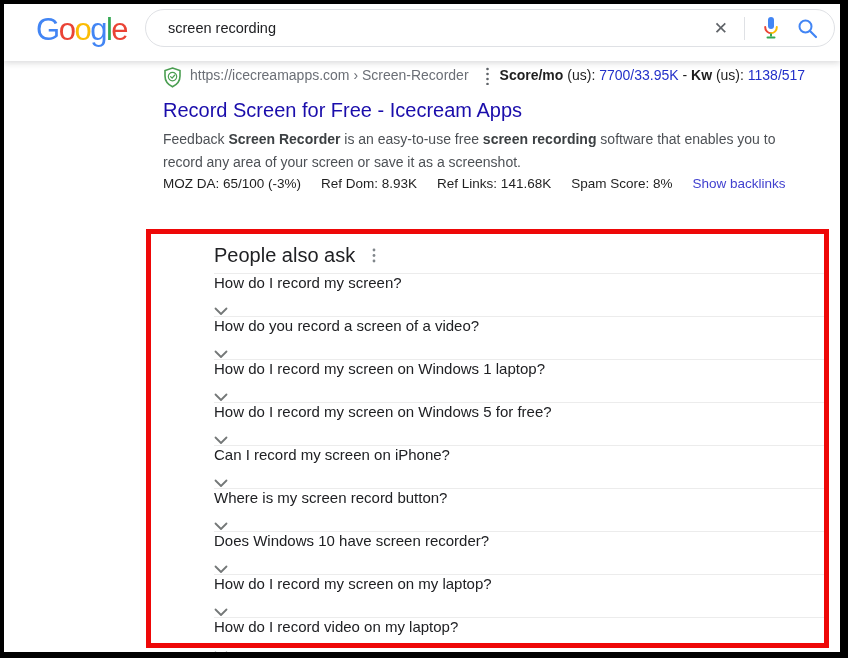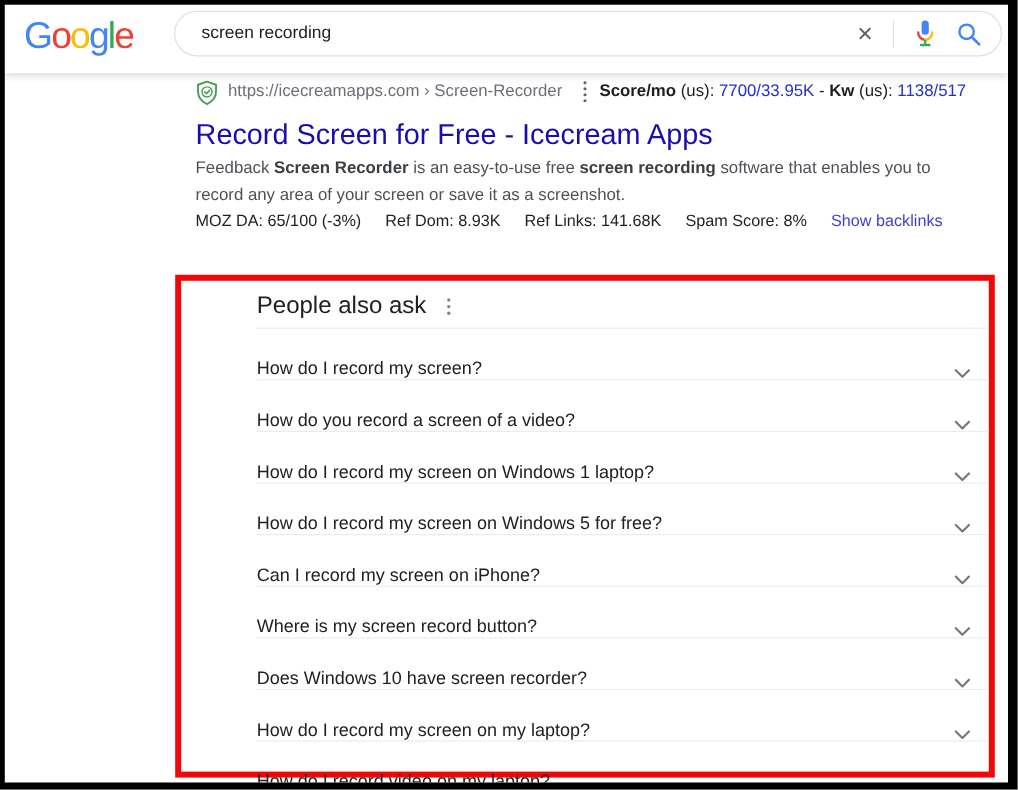--- a/index.html
+++ b/index.html
@@ -7,59 +7,59 @@
     width:848px; height:658px; box-sizing:border-box;
     border-style:solid; border-color:#000; border-width:4px 8px 6px 4px;
     background:#fff; position:relative; overflow:hidden;
     font-family:"Liberation Sans", sans-serif;
   }
   .page { position:relative; width:836px; height:648px; overflow:hidden; }
 
   
   .header { position:absolute; top:0; left:0; right:0; height:57px; background:#fff;
             box-shadow:0 2px 6px rgba(32,33,36,.16); z-index:5; }
-  .logo { position:absolute; left:16px; top:8px; font-size:31px; font-weight:500;
+  .logo { position:absolute; left:32px; top:8px; font-size:31px; font-weight:500;
           letter-spacing:-1.5px; cursor:pointer; }
   .logo .g-blue{color:#4285F4}.logo .g-red{color:#EA4335}
   .logo .g-yellow{color:#FBBC05}.logo .g-green{color:#34A853}
   .search-bar { position:absolute; left:141px; top:5px; width:690px; height:38px;
                 box-sizing:border-box; border:1px solid #dfe1e5; border-radius:19px;
                 background:#fff; display:flex; align-items:center;
                 padding:0 16px 0 22px; }
   .query { flex:1; font-size:14.5px; color:#202124; }
   .clear-x { font-size:17px; color:#5f6368; padding-right:16px; cursor:pointer; line-height:1; }
   .bar-divider { width:1px; height:23px; background:#dfe1e5; }
   .bar-icon { margin-left:17px; cursor:pointer; display:flex; align-items:center; }
 
   
   .url-row { position:absolute; left:159px; top:63px; display:flex; align-items:flex-start;
              font-size:14px; color:#6b6f76; white-space:nowrap; }
   .shield { margin-right:8px; display:flex; }
   .drag-dots { margin:0 10px 0 16px; display:flex; }
   .stats { color:#1f1f1f; }
   .stats b { font-weight:bold; }
   .stat-val { color:#2330c9; }
-  .result-title { position:absolute; left:159px; top:95px; font-size:24px;
+  .result-title { position:absolute; left:159px; top:95px; font-size:20px;
                   color:#1a0dab; cursor:pointer; }
   .desc { position:absolute; left:159px; top:124px; width:625px; font-size:14px;
           line-height:23px; color:#4d5156; }
   .desc b { color:#3c4043; }
   .moz-row { position:absolute; left:159px; top:172px; font-size:13.5px; color:#1f1f1f;
              display:flex; gap:20px; white-space:nowrap; }
   .moz-link { color:#4141cf; cursor:pointer; }
 
   
   .paa-box { position:absolute; left:142px; top:225px; width:683px; height:419px;
              box-sizing:border-box; border:5px solid #ee0808;padding-left:46px; }
   .paa-inner { padding-left:17px; }
   .paa-head { display:flex; align-items:center; height:36px; padding-top:3px; }
   .paa-title { font-size:20px; color:#202124; }
   .paa-dots { margin-left:17px; cursor:pointer; display:flex; }
-  .paa-row { height:42px; display:flex; align-items:flex-end; justify-content:space-between;
-             border-top:1px solid #ececec; padding-right:15px; cursor:pointer; }
+  .paa-row { height:42px; display:flex; align-items:flex-start; justify-content:space-between;
+             border-top:1px solid #ececec; padding-right:15px; cursor:pointer;flex-direction:column; }
   .paa-q { font-size:15px; color:#202124; }
   .chev { display:flex; }
 
   .feedback { position:absolute; left:757px; top:640px; font-size:13px; color:#c2410c;
               cursor:pointer;margin-top:40px; }
 </style>
 </head>
 <body>
 
 <div class="frame">

